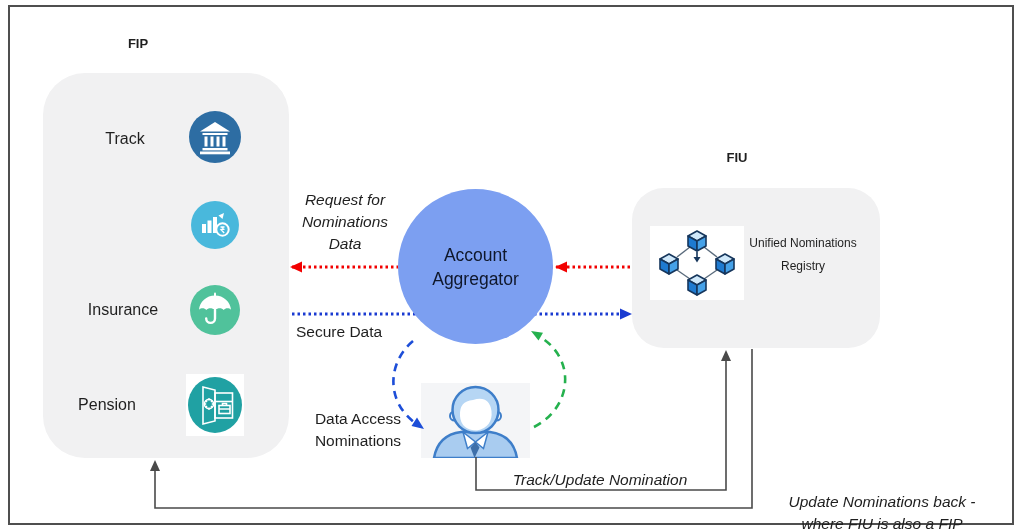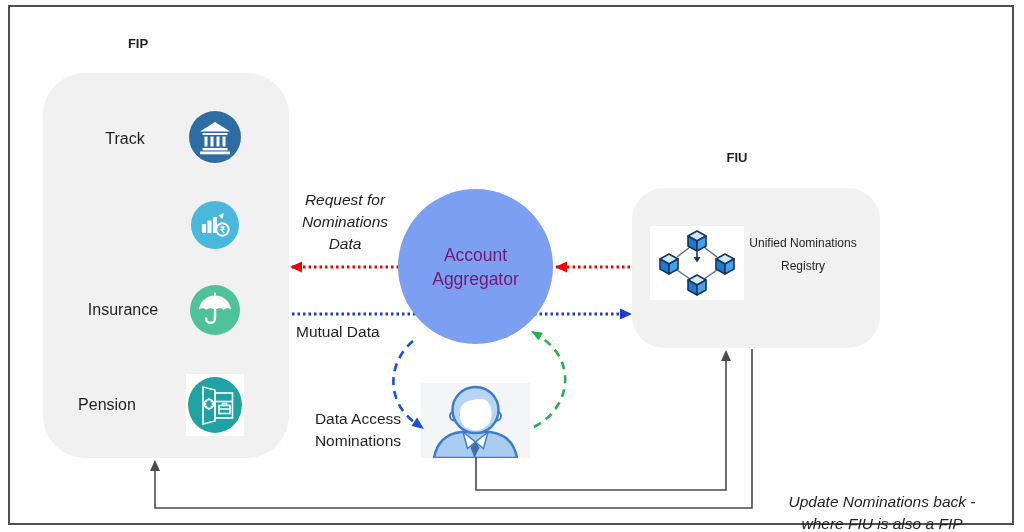--- a/index.html
+++ b/index.html
@@ -21,21 +21,21 @@
   #pen-label{left:40px;top:394px;width:134px;}
   .icon-tile{z-index:6;}
   #bank-icon{left:189px;top:111px;}
   #mf-icon{left:191px;top:201px;}
   #ins-icon{left:190px;top:285px;}
   #pension-tile{left:186px;top:374px;width:58px;height:62px;background:#ffffff;}
   #fiu-icon-tile{left:650px;top:226px;width:94px;height:74px;background:#ffffff;z-index:6;}
   #registry-label{left:748px;top:232px;width:110px;font-size:12px;line-height:23px;text-align:center;z-index:6;}
   #agg-circle{left:398px;top:189px;width:155px;height:155px;border-radius:50%;
     display:flex;align-items:center;justify-content:center;text-align:center;
-    color:#701a75;font-size:17.5px;line-height:24px;z-index:3;}
+    color:#0f172a;font-size:17.5px;line-height:24px;z-index:3;}
   #agg-circle span{display:block;width:110px;}
   .flow-label{font-size:15.5px;line-height:22px;z-index:6;}
   #req-label{left:290px;top:189px;width:110px;text-align:center;font-style:italic;}
   #secure-label{left:296px;top:321px;}
   #notif-label{left:303px;top:408px;width:110px;text-align:center;}
   #consent-label{left:607px;top:384px;width:100px;}
   #track-label{left:480px;top:469px;width:240px;text-align:center;font-style:italic;}
   #update-label{left:768px;top:467px;width:228px;text-align:center;font-style:italic;line-height:22px;margin-top:24px;}
   #person-tile{left:421px;top:383px;width:109px;height:75px;background:#f4f5f7;z-index:2;}
   svg.layer{position:absolute;left:0;top:0;pointer-events:none;}
@@ -146,22 +146,23 @@
           <polygon points="0,-9 9,-4 0,1 -9,-4" fill="#cfe8fa"></polygon>
           <polygon points="-9,-4 0,1 0,11 -9,6" fill="#1e7ad0"></polygon>
           <polygon points="9,-4 9,6 0,11 0,1" fill="#45a1e8"></polygon>
         </g>
       </g>
     </svg>
   </div>
   <div class="abs" id="registry-label">Unified Nominations Registry</div>
 
   <div class="abs flow-label" id="req-label">Request for Nominations Data</div>
-  <div class="abs flow-label" id="secure-label">Mutual Data</div>
+  <div class="abs flow-label" id="secure-label">Secure Data</div>
   <div class="abs flow-label" id="notif-label">Data Access Nominations</div>
+  <div class="abs flow-label" id="track-label">Track/Update Nomination</div>
   <div class="abs flow-label" id="update-label">Update Nominations back - where FIU is also a FIP</div>
 
   <div class="abs" id="person-tile">
     <svg width="109" height="75" viewBox="0 0 109 75">
       <path d="M13 75 Q17 52 40 49 L69 49 Q92 52 96 75 Z" fill="#a9ccf0" stroke="#3e7ec9" stroke-width="2.5"></path>
       <circle cx="33.5" cy="33" r="4.5" fill="#fff" stroke="#3e7ec9" stroke-width="2"></circle>
       <circle cx="75.5" cy="33" r="4.5" fill="#fff" stroke="#3e7ec9" stroke-width="2"></circle>
       <circle cx="54.5" cy="27" r="23" fill="#b6d6f4" stroke="#3e7ec9" stroke-width="2.5"></circle>
       <path d="M39 33 Q38 18 52 17 Q68 12 70.5 28 Q72 44 56 47.5 Q40 47 39 33 Z" fill="#ffffff"></path>
       <polygon points="42,49 54.5,59 46.5,65.5" fill="#fff" stroke="#3e7ec9" stroke-width="1.5"></polygon>

